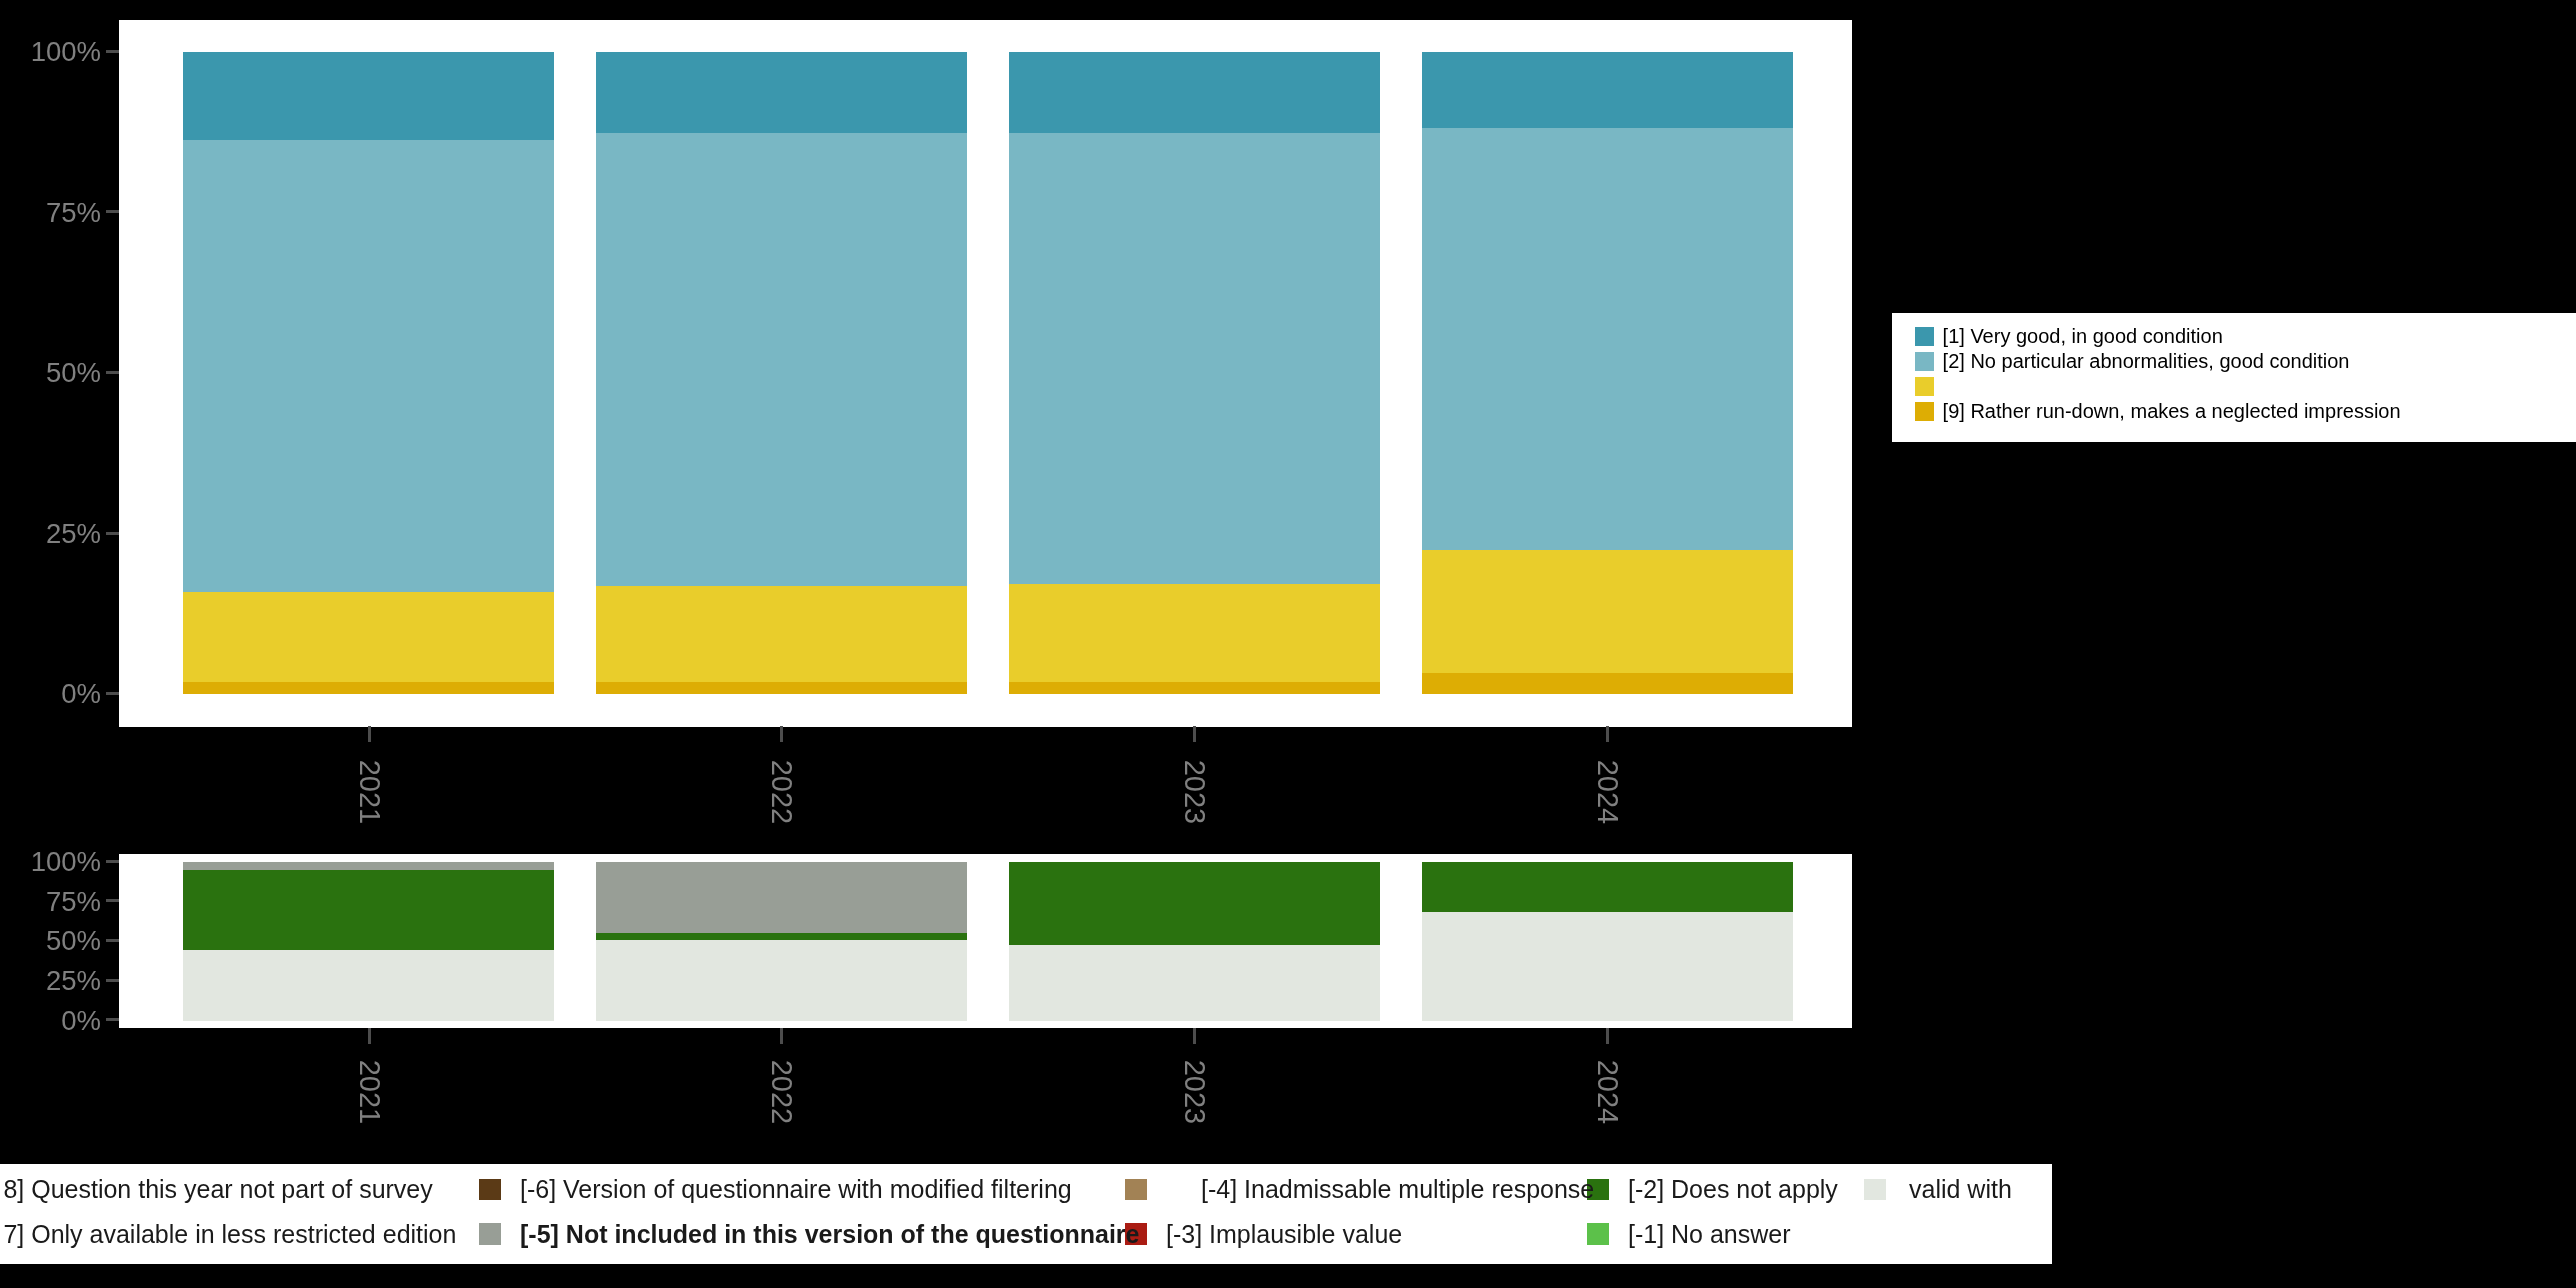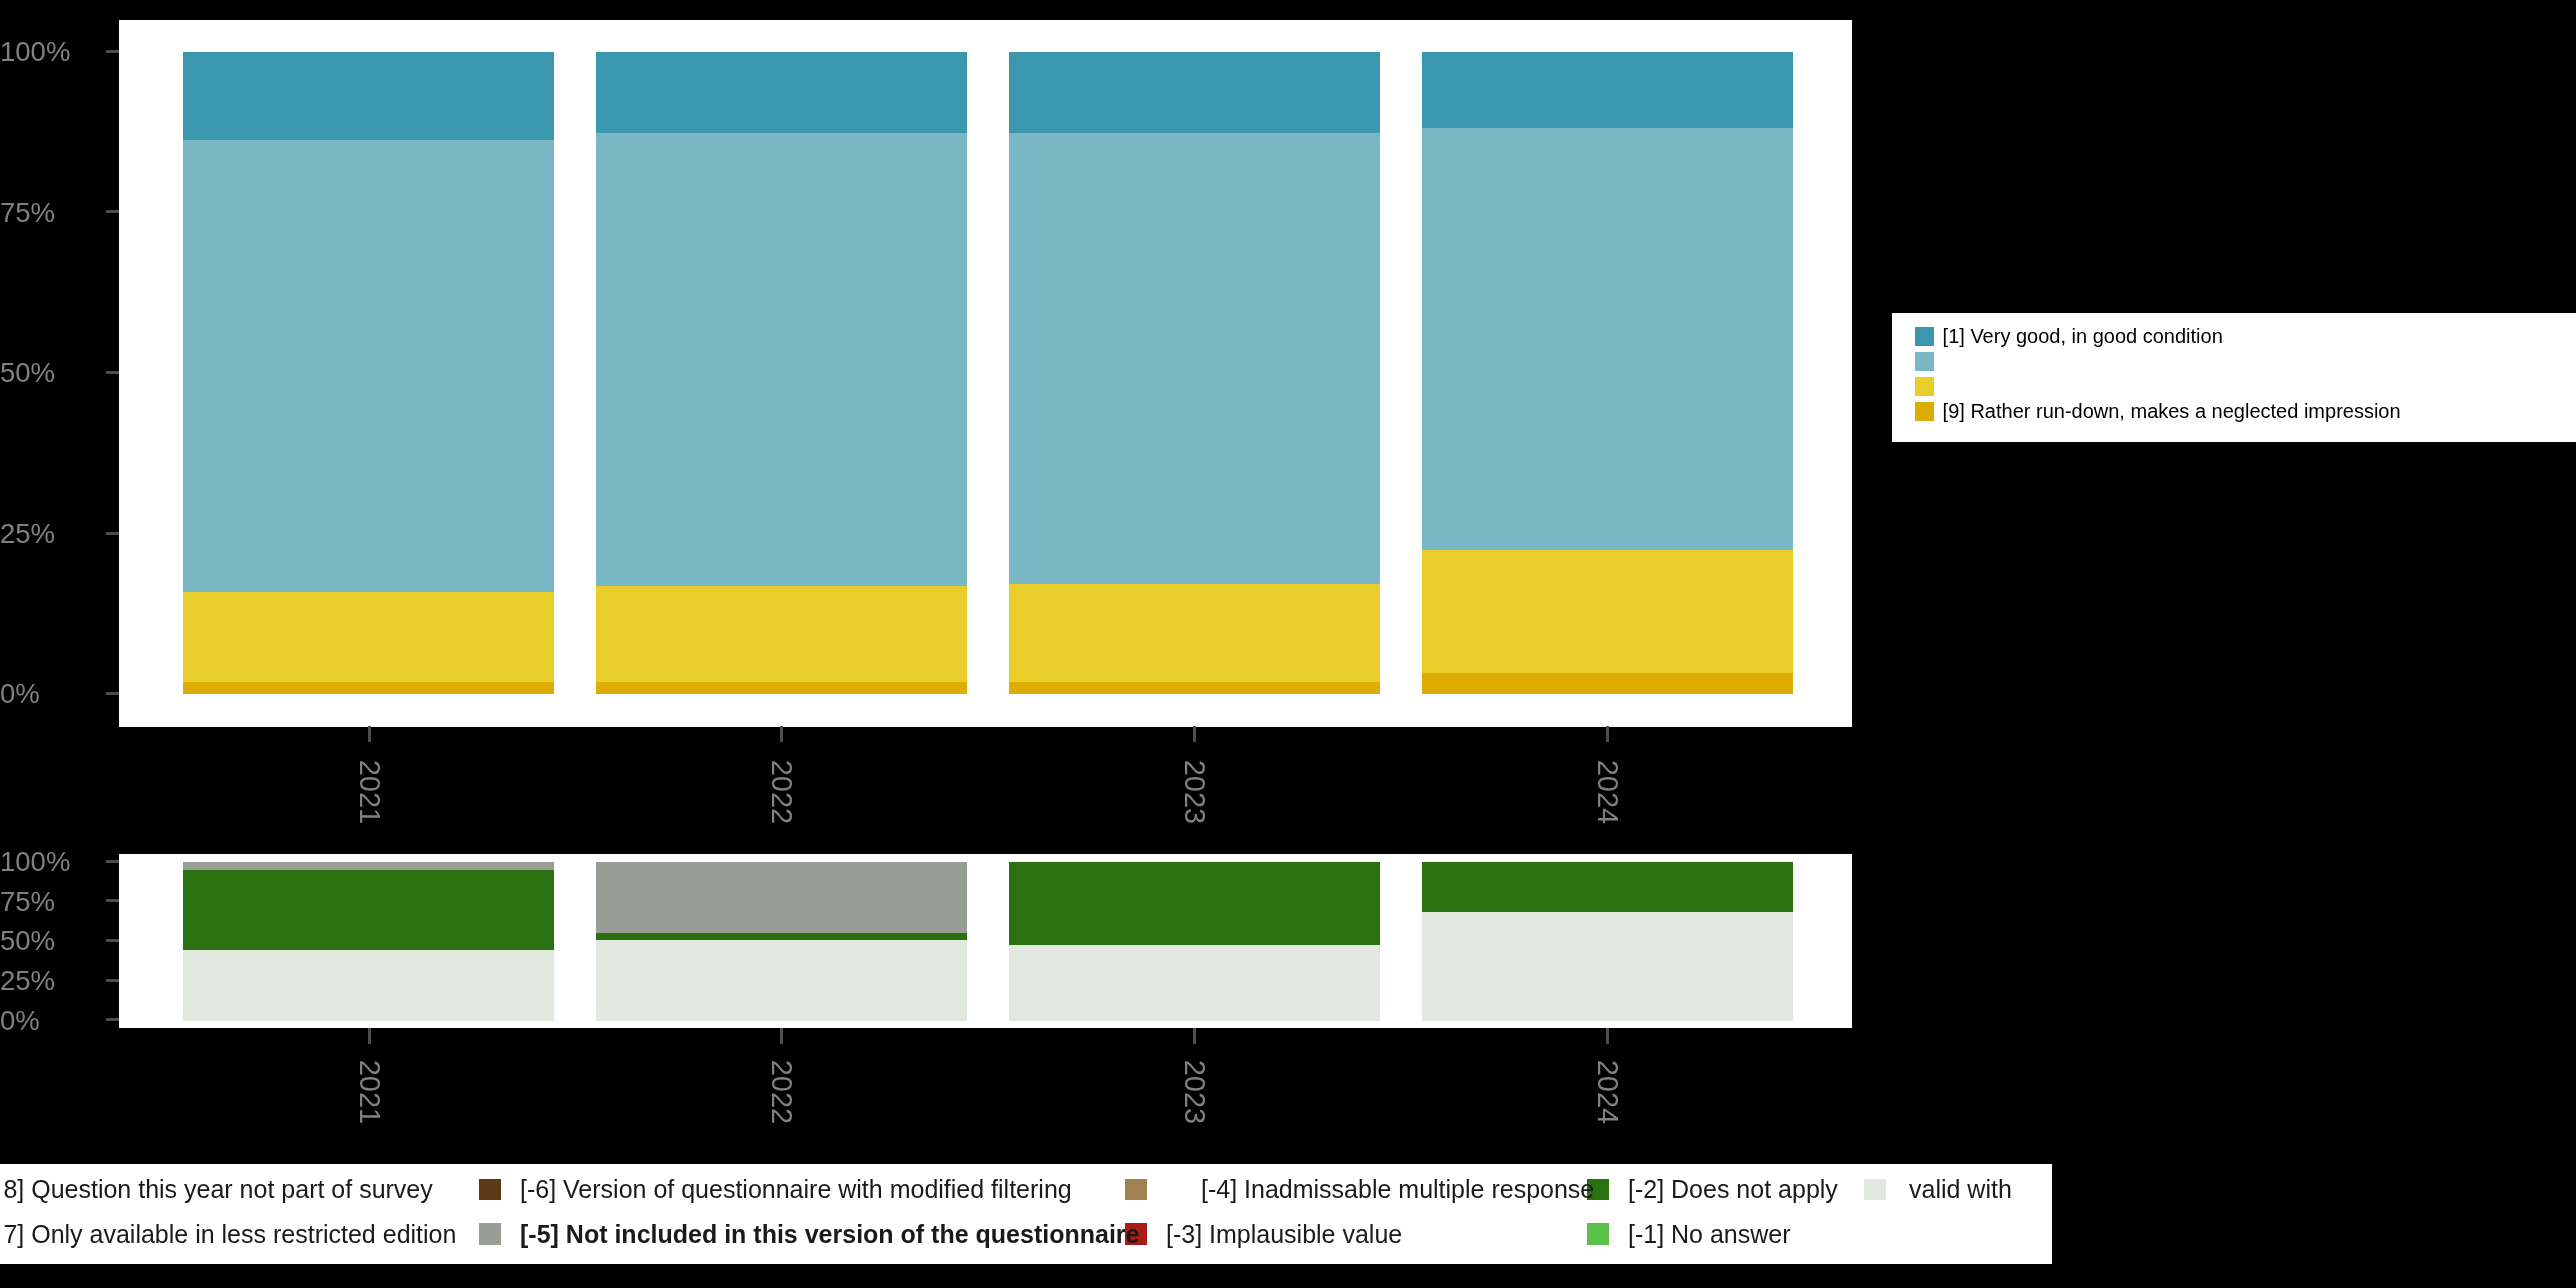--- a/index.html
+++ b/index.html
@@ -3,21 +3,21 @@
 <meta charset="utf-8">
 <style>
   html,body{margin:0;padding:0;background:#000;}
   #canvas{
     position:relative;width:2576px;height:1288px;background:#000;
     overflow:hidden;font-family:"Liberation Sans", sans-serif;
   }
   .panel{position:absolute;background:#ffffff;}
   .bar{position:absolute;display:flex;flex-direction:column;}
   .seg{width:100%;}
-  .ylab{position:absolute;font-size:27.5px;line-height:31px;color:#808080;}
+  .ylab{position:absolute;text-align:right;font-size:27.5px;line-height:31px;color:#808080;}
   .ytick{position:absolute;height:3.4px;background:#4d4d4d;}
   .xtick{position:absolute;width:3.4px;background:#4d4d4d;}
   .xlab{position:absolute;width:129px;height:34px;line-height:34px;text-align:center;
         font-size:29px;color:#808080;transform:rotate(90deg);}
   .legend-box{position:absolute;background:#ffffff;}
   .lg-row{display:flex;align-items:center;height:25px;}
   .lg-swatch{width:19px;height:19px;flex:0 0 19px;margin-right:8.6px;}
   .lg-label{font-size:20px;color:#000000;white-space:nowrap;}
   .ml-swatch{position:absolute;width:21.5px;height:21.5px;z-index:1;}
   .ml-label{position:absolute;font-size:25px;line-height:28px;color:#1a1a1a;
@@ -76,20 +76,21 @@
       <div class="xlab" style="left: 1543px; top: 775px;">2024</div>
     </div>
 
   <div class="legend-box" id="top-legend" style="left:1892px;top:313px;width:684px;height:129px;padding:11px 0 0 23px;box-sizing:border-box;">
       <div class="lg-row">
         <div class="lg-swatch" style="background: rgb(59, 151, 173);"></div>
         <div class="lg-label">[1] Very good, in good condition</div>
       </div>
       <div class="lg-row">
         <div class="lg-swatch" style="background: rgb(121, 183, 196);"></div>
+        <div class="lg-label">[2] No particular abnormalities, good condition</div>
       </div>
       <div class="lg-row">
         <div class="lg-swatch" style="background: rgb(233, 205, 43);"></div>
       </div>
       <div class="lg-row">
         <div class="lg-swatch" style="background: rgb(221, 173, 4);"></div>
         <div class="lg-label">[9] Rather run-down, makes a neglected impression</div>
       </div>
     </div>
 

